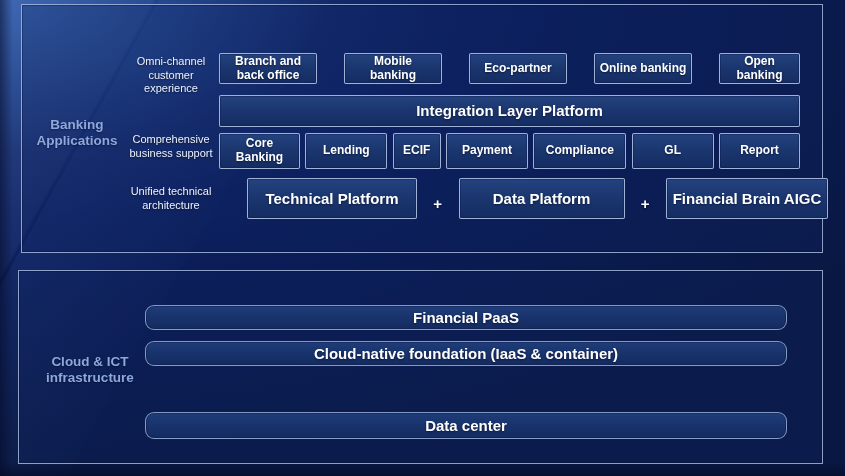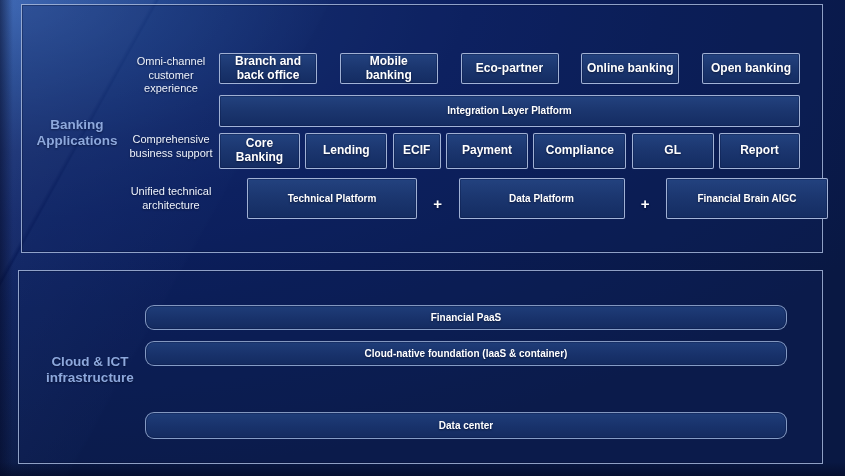--- a/index.html
+++ b/index.html
@@ -78,21 +78,21 @@
     font-weight:bold;
     font-size:12px;
     line-height:1.16;
     background:linear-gradient(180deg,#23427f 0%,#1b366f 48%,#142c62 100%);
     border:1px solid rgba(184,200,232,0.85);
     border-radius:2px;
     box-shadow:inset 0 0 0 1px rgba(10,24,70,0.35);
     box-sizing:border-box;
     text-shadow:0 1px 2px rgba(0,0,20,0.5);
   }
-  .bx-lg{font-size:10px;}
+  .bx-lg{font-size:15px;}
   .bx-full{width:100%;}
   .bx-round{
     position:absolute;
     border-radius:9px;
     border-color:rgba(168,188,224,0.75);
     background:linear-gradient(180deg,#1f3d79 0%,#18326b 55%,#142b60 100%);
   }
   .bbox-full{left:126px;width:642px;}
   .br1{top:34px;height:25px;}
   .br2{top:70px;height:25px;}
@@ -130,21 +130,21 @@
     <div class="row-label lbl-omni">Omni-channel
 customer
 experience</div>
     <div class="row row-omni">
       <div class="bx" style="width:98px">Branch and
 back office</div>
       <div class="bx" style="width:98px">Mobile
 banking</div>
       <div class="bx" style="width:98px">Eco-partner</div>
       <div class="bx" style="width:98px">Online banking</div>
-      <div class="bx" style="width:98px">Open banking</div>
+      <div class="bx" style="width:81px">Open banking</div>
     </div>
 
     <div class="row row-integration">
       <div class="bx bx-lg bx-full">Integration Layer Platform</div>
     </div>
 
     <div class="row-label lbl-business">Comprehensive
 business support</div>
     <div class="row row-business">
       <div class="bx" style="width:81px">Core

